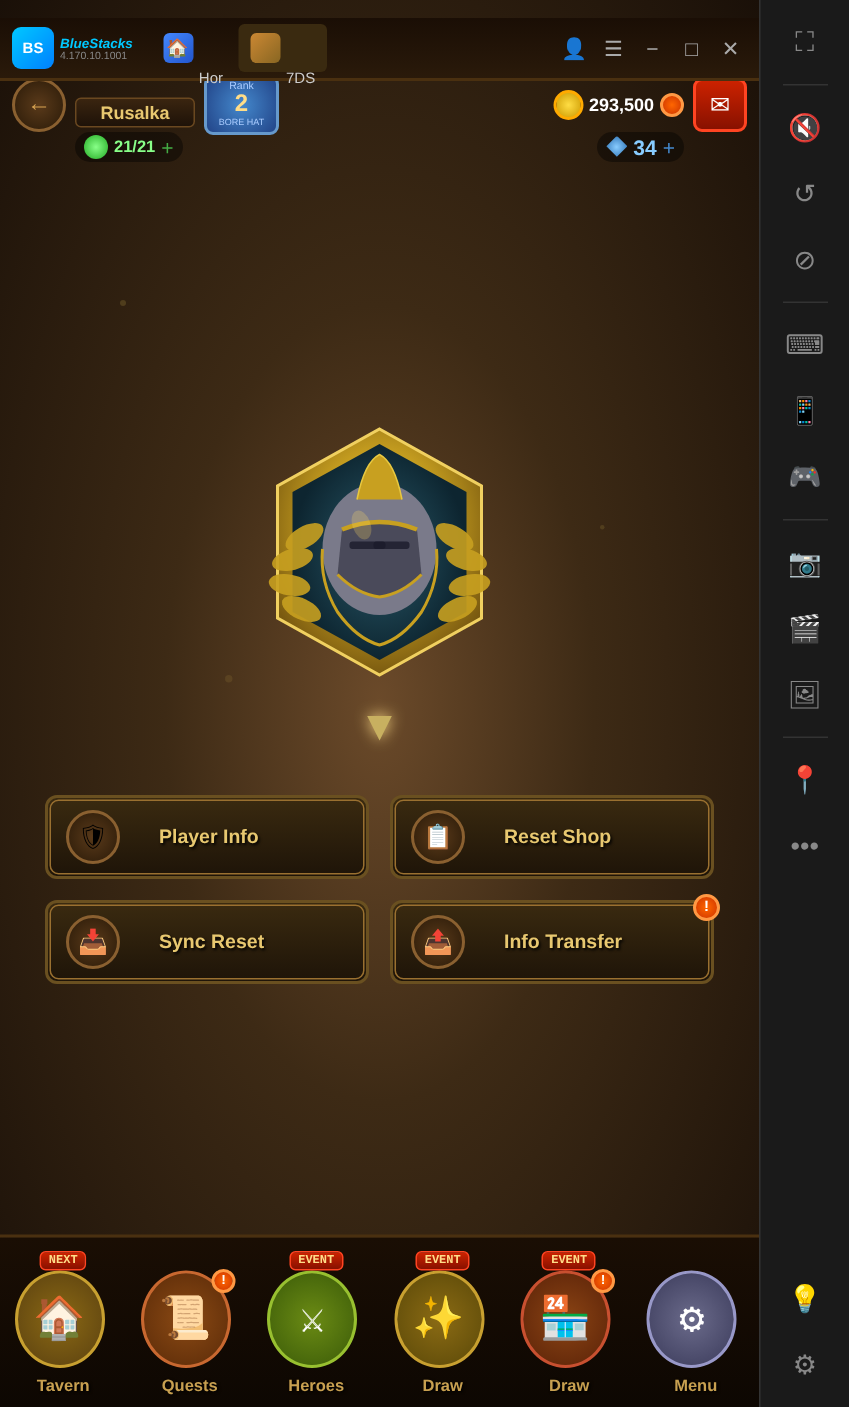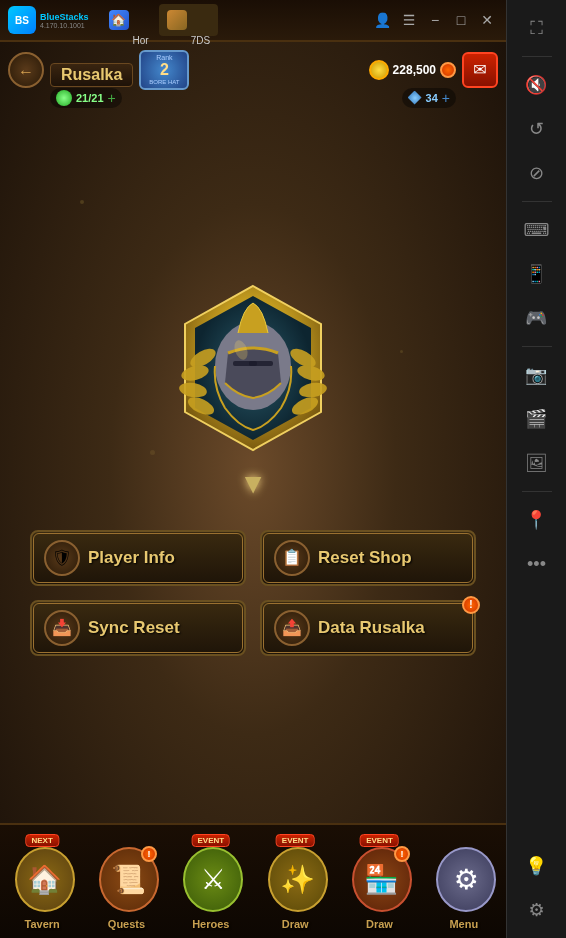--- a/index.html
+++ b/index.html
@@ -26,21 +26,21 @@
       width: 506px;
       height: 938px;
       position: relative;
       overflow: hidden;
       background: radial-gradient(ellipse at center, #6b4a2a 0%, #3d2a15 40%, #1a1008 100%);
     }
 
     
     .top-bar {
       position: absolute;
-      top: 0;
+      top: 12px;
       left: 0;
       right: 0;
       height: 42px;
       background: linear-gradient(180deg, #1a0e05 0%, #2a1a0a 100%);
       display: flex;
       align-items: center;
       z-index: 10;
       border-bottom: 2px solid #4a3010;
     }
 
@@ -66,20 +66,21 @@
 
     .bs-text {
       display: flex;
       flex-direction: column;
     }
 
     .bs-name {
       color: #00c8ff;
       font-size: 9px;
       font-weight: bold;
+      font-style: italic;
     }
 
     .bs-version {
       color: #888;
       font-size: 7px;
     }
 
     .top-tabs {
       display: flex;
       align-items: center;
@@ -172,21 +173,21 @@
       color: #d4a050;
       font-size: 16px;
     }
 
     .player-name-box {
       background: linear-gradient(180deg, #3a2510 0%, #1e1208 100%);
       border: 1px solid #6a4820;
       border-radius: 4px;
       padding: 2px 10px;
       color: #e8c870;
-      font-size: 16px;
+      font-size: 12px;
       font-weight: bold;
       min-width: 80px;
       text-align: center;
       margin-top: 10px;
     }
 
     .rank-badge {
       width: 50px;
       height: 40px;
       background: radial-gradient(circle, #4488cc, #224488);
@@ -290,21 +291,21 @@
 
     .diamond-icon {
       width: 14px;
       height: 14px;
       background: radial-gradient(circle, #88ccff, #2266aa);
       clip-path: polygon(50% 0%, 100% 50%, 50% 100%, 0% 50%);
     }
 
     .diamond-val {
       color: #88ccff;
-      font-size: 11px;
+      font-size: 14px;
       font-weight: bold;
     }
 
     
     .main-content {
       position: absolute;
       top: 115px;
       left: 0;
       right: 0;
       bottom: 120px;
@@ -378,23 +379,24 @@
       display: flex;
       align-items: center;
       justify-content: center;
       background: radial-gradient(circle, #5a3a1a, #2a1a08);
       font-size: 16px;
       flex-shrink: 0;
     }
 
     .btn-label {
       color: #e8c870;
-      font-size: 17px;
+      font-size: 13px;
       font-weight: bold;
       text-shadow: 1px 1px 2px #000;
+      margin-left: 18px;
     }
 
     .btn-badge {
       position: absolute;
       top: -6px;
       right: -6px;
       width: 18px;
       height: 18px;
       background: radial-gradient(circle, #ff6600, #cc3300);
       border-radius: 50%;
@@ -431,21 +433,22 @@
       cursor: pointer;
       position: relative;
     }
 
     .nav-icon-wrap {
       width: 65px;
       height: 70px;
       position: relative;
       display: flex;
       align-items: center;
-      justify-content: flex-end;
+      justify-content: flex-start;
+      font-family: Liberation Mono, monospace;
     }
 
     .nav-icon {
       width: 60px;
       height: 65px;
       border-radius: 50%;
       display: flex;
       align-items: center;
       justify-content: center;
       font-size: 28px;
@@ -611,21 +614,21 @@
       <div class="player-name-box">
         <span>Rusalka</span>
       </div>
       <div class="rank-badge">
         <span style="font-size:7px;color:#aaccff;">Rank</span>
         <span class="rank-num">2</span>
         <span style="font-size:6px;color:#aaccff;">BORE HAT</span>
       </div>
       <div class="hud-currency">
         <div class="coin-icon"></div>
-        <span class="currency-val">228,500</span>
+        <span class="currency-val">293,500</span>
         <div style="width:16px;height:16px;background:radial-gradient(circle,#ff6600,#cc3300);border-radius:50%;border:2px solid #ff9944;"></div>
       </div>
       <div class="mail-btn">
         <span>✉</span>
       </div>
     </div>
 
     <div class="hud-row2">
       <div class="stamina-box">
         <div class="stamina-icon"></div>
@@ -708,21 +711,21 @@
           <span class="btn-label">Reset Shop</span>
         </div>
 
         <div class="game-btn">
           <div class="btn-icon">📥</div>
           <span class="btn-label">Sync Reset</span>
         </div>
 
         <div class="game-btn" style="position:relative;">
           <div class="btn-icon">📤</div>
-          <span class="btn-label">Data Rusalka</span>
+          <span class="btn-label">Info Transfer</span>
           <div class="btn-badge">!</div>
         </div>
 
       </div>
     </div>
 
     <div class="bottom-nav">
 
       <div class="nav-item">
         <div class="nav-icon-wrap">

